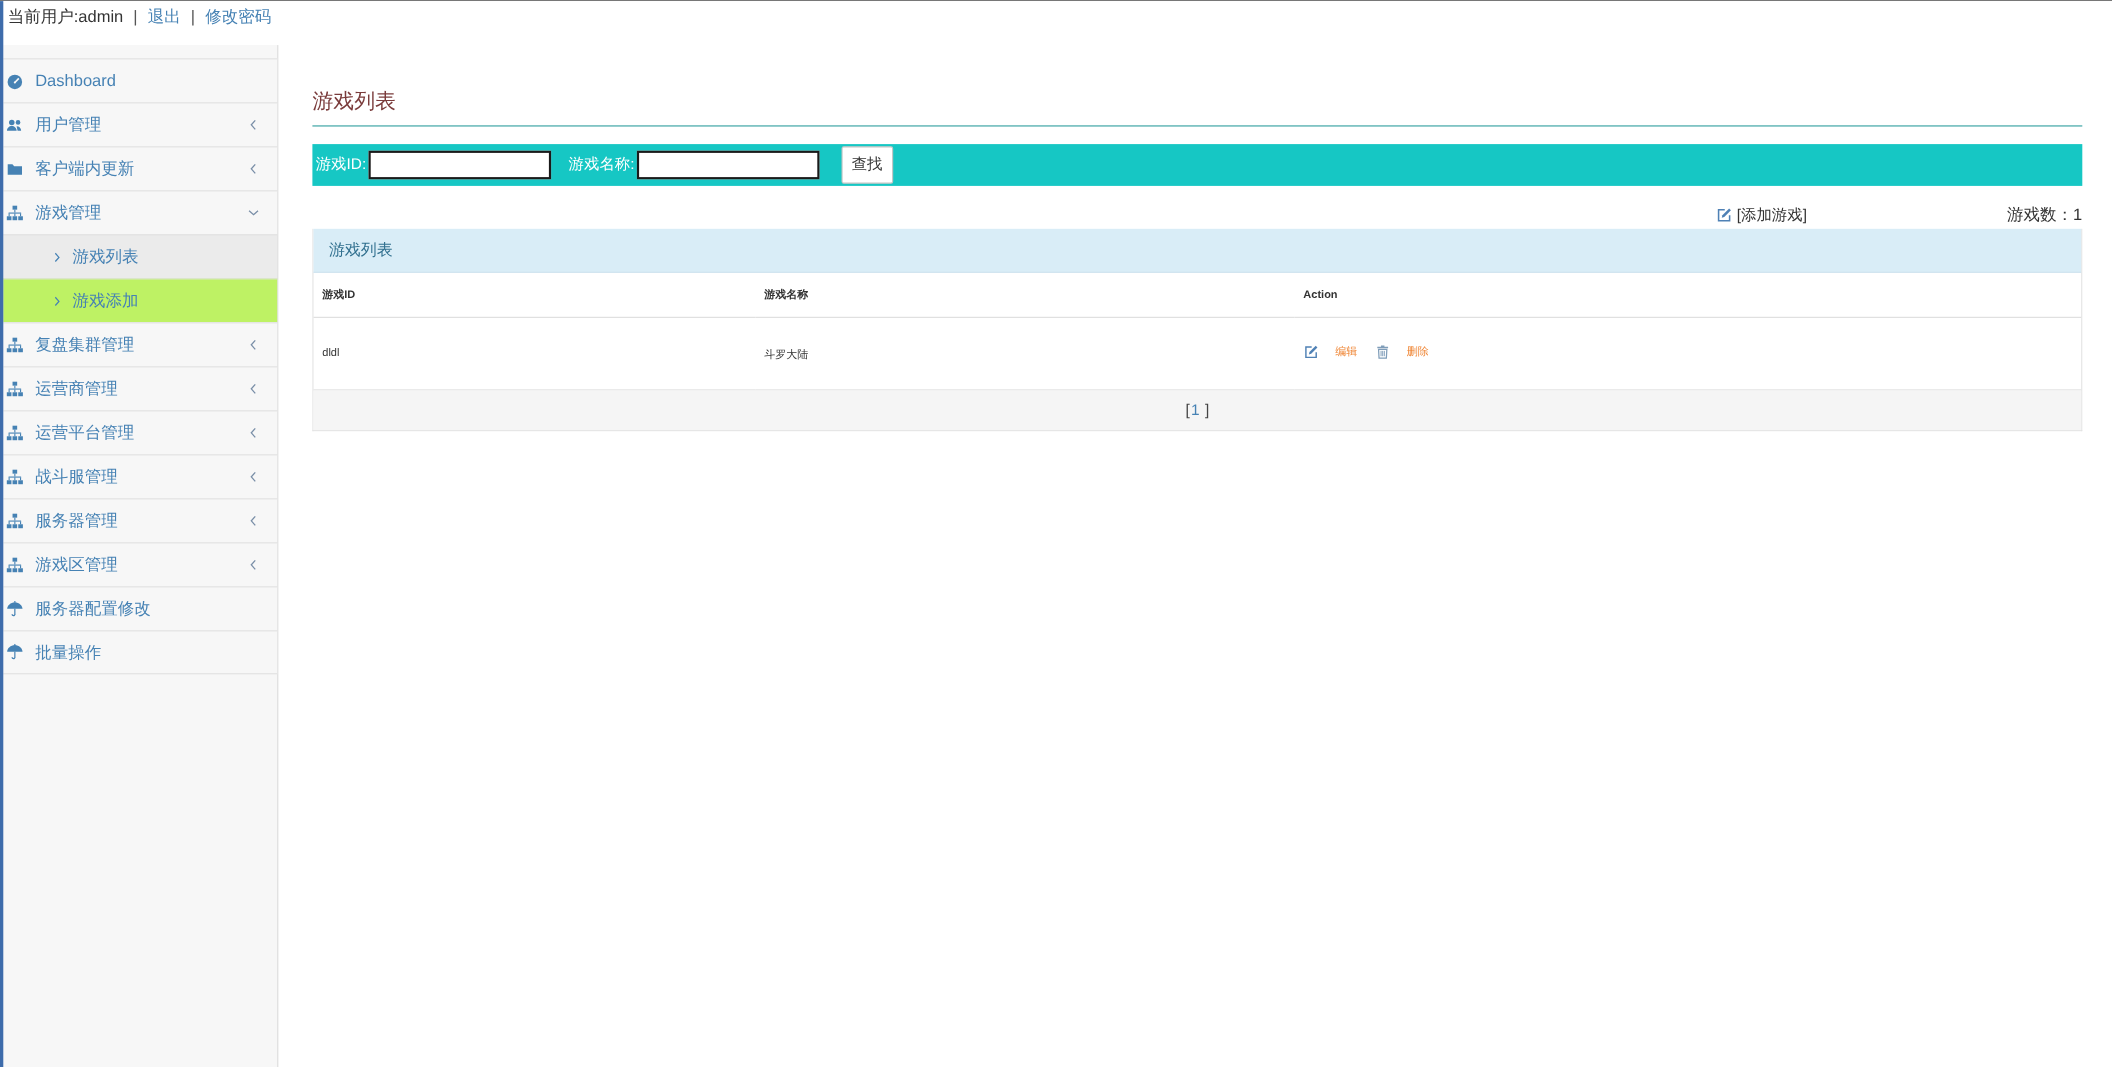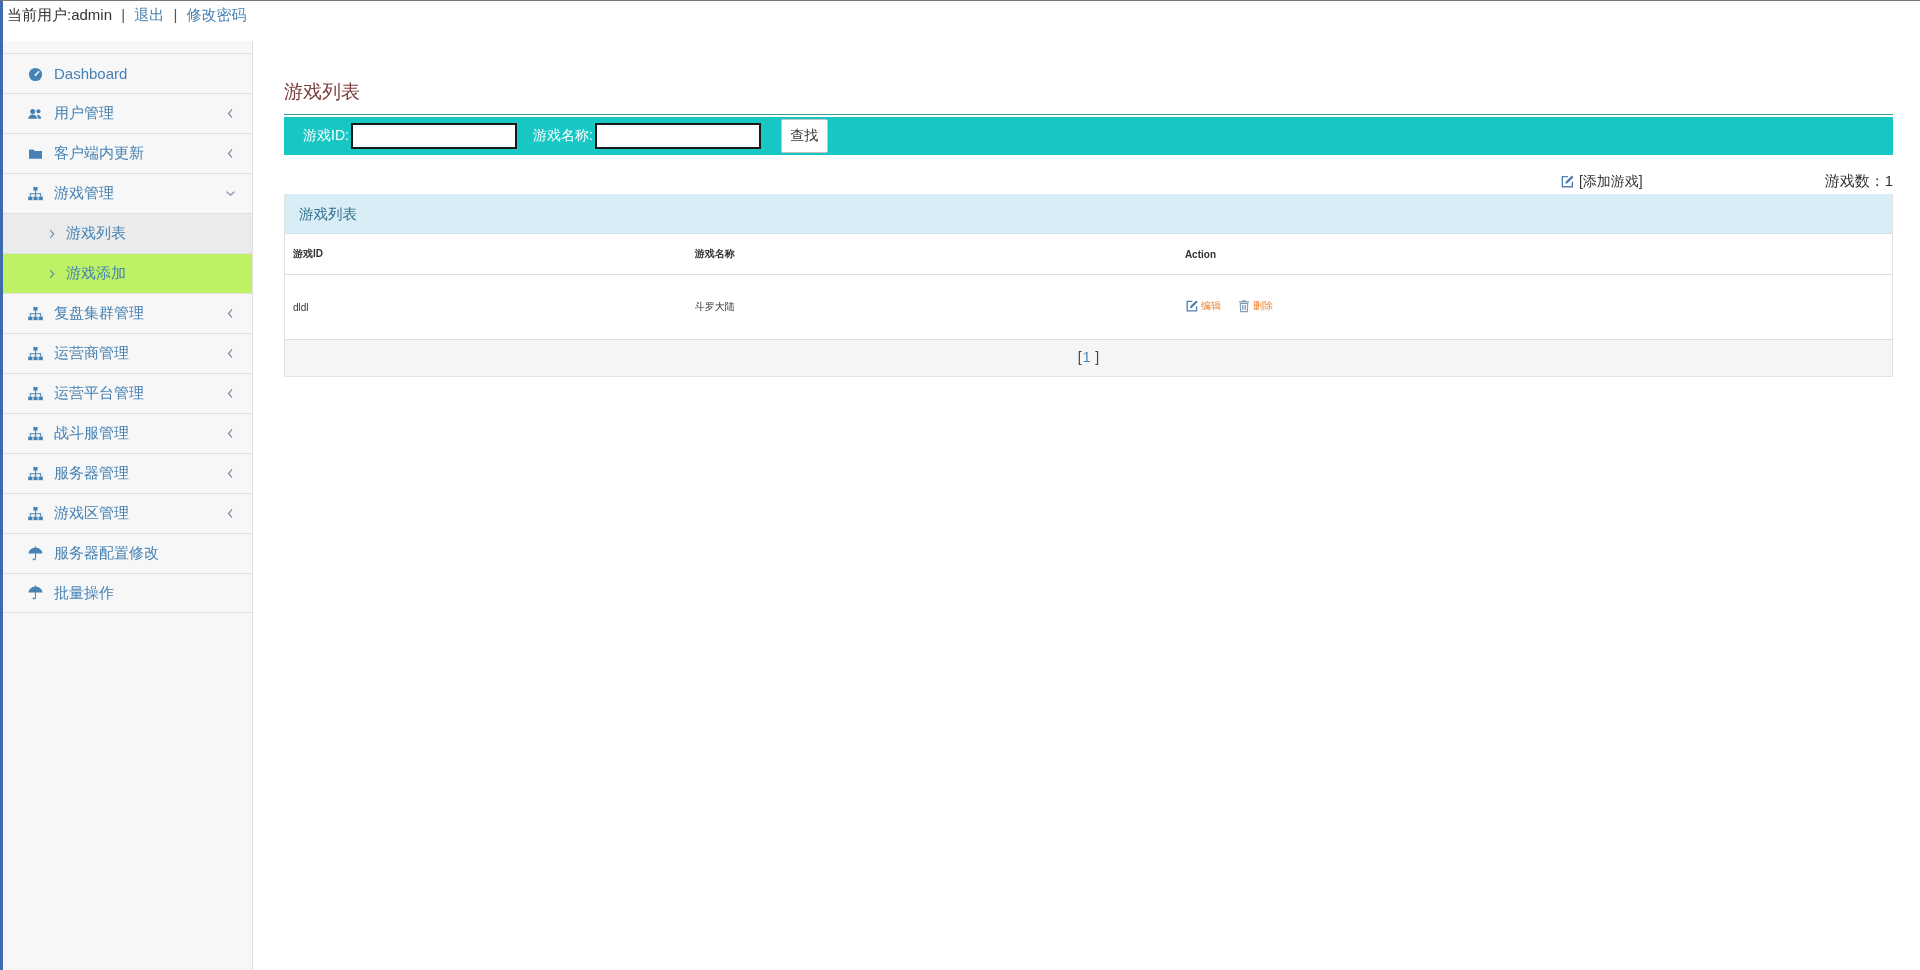--- a/index.html
+++ b/index.html
@@ -14,53 +14,53 @@
     background:#fff;color:#333;overflow:hidden;position:relative;
     border-top:1px solid #777;
   }
   .left-accent{position:absolute;left:0;top:0;bottom:0;width:3px;background:var(--left-bar-blue);z-index:5}
   
   .topbar{height:40px;padding:5px 0 0 7px;font-size:15px;color:#333;background:#fff}
   .topbar .sep{margin:0 5px;color:#555}
   .toplink{color:var(--link-blue);text-decoration:none;cursor:pointer}
   
   .sidebar{position:absolute;left:3px;top:40px;bottom:0;width:250px;background:#f7f7f7;border-right:1px solid #ddd;padding-top:12px}
-  .nav-item{height:40px;display:flex;align-items:center;padding:0 15px 0 24px;
+  .nav-item{height:40px;display:flex;align-items:center;padding:0 15px 0 2px;
     color:var(--link-blue);font-size:15px;cursor:pointer;border-top:1px solid #e0e0e0;background:#f7f7f7}
   .nav-item:last-child{border-bottom:1px solid #e0e0e0}
   .nav-icon{width:17px;height:16px;margin-right:10px;display:inline-flex;flex:none}
   .nav-label{white-space:nowrap}
   .nav-caret{margin-left:auto;width:13px;height:13px;color:#7a8fa8;display:inline-flex;flex:none}
   .nav-item.sub{padding-left:43px;background:#bef264}
   .nav-item.sub .sub-caret{width:12px;height:12px;margin-right:8px;color:var(--link-blue);display:inline-flex;flex:none}
   .nav-item.active{background:#ebebeb}
   .ic{width:100%;height:100%}
   
   .main{margin-left:254px;padding:0 27px 0 30px}
   .page-title{margin-top:38px;font-size:19px;font-weight:normal;color:var(--title-maroon);
     padding-bottom:9px;border-bottom:1px solid var(--underline-teal)}
-  .searchbar{margin-top:2px;height:38px;background:var(--accent-cyan);display:flex;align-items:center;padding-left:19px}
+  .searchbar{margin-top:16px;height:38px;background:var(--accent-cyan);display:flex;align-items:center;padding-left:3px}
   .searchbar label{font-size:14px;color:#fff;white-space:nowrap}
   .searchbar input{width:166px;height:26px;border:2px solid #1a1a1a;background:#fff;margin-left:2px;padding:0 4px;font-size:13px}
   .lbl-2{margin-left:16px}
   .search-btn{margin-left:20px;width:47px;height:34px;background:#fff;border:1px solid #c4c4c4;border-radius:2px;
     font-size:14px;color:#333;cursor:pointer;font-family:Liberation Mono, monospace}
   .toolbar-row{margin-top:17px;display:flex;align-items:center;font-size:14px}
   .add-game{margin-left:auto;display:inline-flex;align-items:center;gap:4px;color:#333;cursor:pointer;text-decoration:none}
   .add-game .tool-icon{width:15px;height:15px;color:#4f81b5;display:inline-flex}
   .game-count{margin-left:182px;font-size:15px;color:#333}
   
   .panel{margin-top:3px;border:1px solid #e3e3e3;border-top:none}
   .panel-heading{height:40px;line-height:40px;padding-left:14px;background:var(--panel-header-bg);
     color:var(--panel-header-text);font-size:14.5px;border-bottom:1px solid #cfe3ee}
   table{width:100%;border-collapse:collapse;font-size:10px;color:#333;table-layout:fixed}
   col.c1{width:25%} col.c2{width:30.5%} col.c3{width:44.5%}
   th{text-align:left;padding:13px 8px;border-bottom:1px solid #ddd;font-weight:bold}
   td{padding:24px 8px;border-bottom:1px solid #ddd}
-  .action{color:var(--action-orange);text-decoration:none;cursor:pointer;display:inline-flex;align-items:center;gap:2px;margin-right:16px}
+  .action{color:var(--action-orange);text-decoration:none;cursor:pointer;display:inline-flex;align-items:center;gap:15px;margin-right:16px}
   .action .act-icon{width:14px;height:14px;display:inline-flex}
   .edit .act-icon{color:#4f81b5}
   .del .act-icon{color:#7f9db9}
   .pagination-row{background:#f5f5f5;text-align:center;padding:9px 0 11px;font-size:14px;color:#444}
   .page-link{color:var(--link-blue);text-decoration:none;cursor:pointer;margin:0 1px}
 </style>
 </head>
 <body>
 
 <svg width="0" height="0" style="position:absolute" aria-hidden="true">

